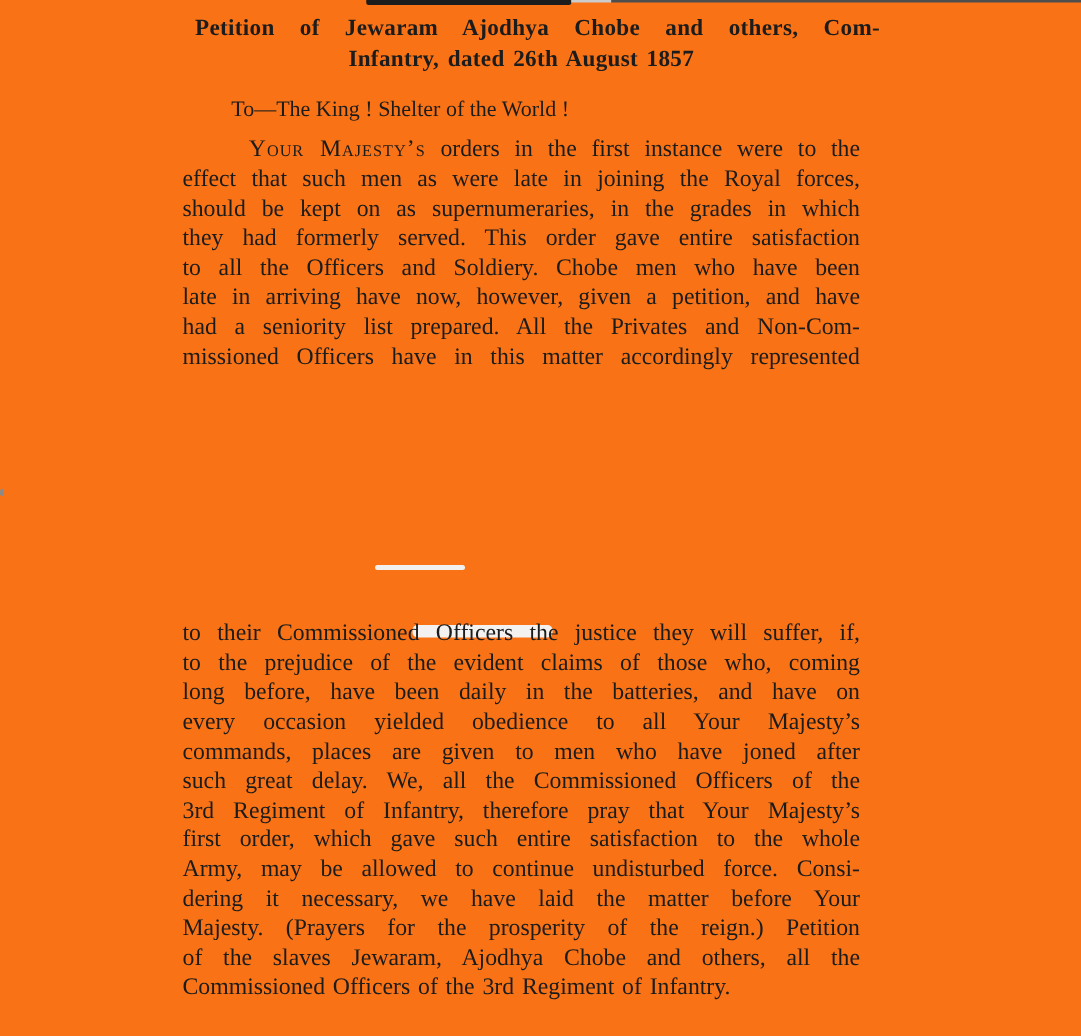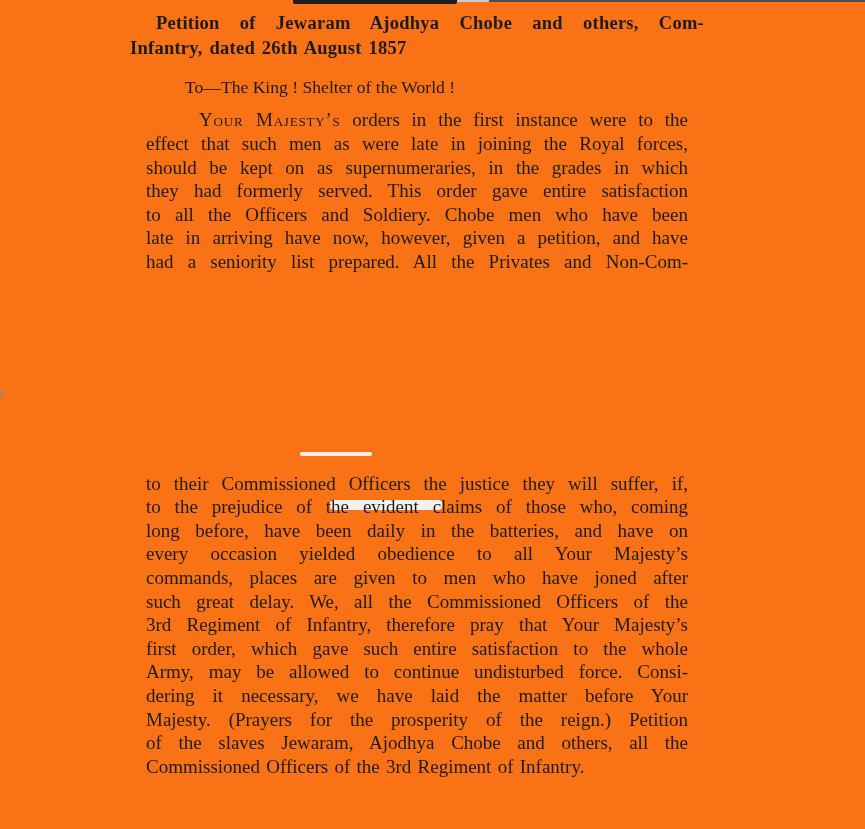--- a/index.html
+++ b/index.html
@@ -11,21 +11,21 @@
     font-family:"Liberation Serif", serif;
     color:#1c1c1c;
   }
   .column{position:absolute;left:130px;top:11px;width:574px;}
 
   
   .heading{margin:0;font-weight:700;font-size:18.5px;line-height:25.2px;letter-spacing:.25px;word-spacing:2px;}
   .h-line{display:block;}
   .h-just{text-align:justify;text-align-last:justify;}
   .h-indent{padding-left:26px;}
-  .h-center{}
+  .h-center{text-align:center;}
 
   
   .salutation{margin:15px 0 0;padding-left:55px;font-size:17.6px;line-height:23px;}
 
   
   .para{margin:16px;font-size:19px;line-height:23.6px;word-spacing:1.5px;}
   .p1{margin-top:9px;}
   .p2{margin-top:198px;}
   .ln{text-align:justify;text-align-last:justify;min-height:23.6px;}
   .ln.left{text-align:left;text-align-last:left;}
@@ -63,20 +63,21 @@
     <p class="salutation">To—The King ! Shelter of the World !</p>
 
     <div class="para p1">
       <div class="ln lead"><span class="sc">Your Majesty’s</span> <span>orders in the first instance were to the</span></div>
       <div class="ln">effect that such men as were late in joining the Royal forces,</div>
       <div class="ln">should be kept on as supernumeraries, in the grades in which</div>
       <div class="ln">they had formerly served. This order gave entire satisfaction</div>
       <div class="ln">to all the Officers and Soldiery. Chobe men who have been</div>
       <div class="ln">late in arriving have now, however, given a petition, and have</div>
       <div class="ln">had a seniority list prepared. All the Privates and Non-Com-</div>
+      <div class="ln">missioned Officers have in this matter accordingly represented</div>
     </div>
 
     <div class="para p2">
       <div class="ln">to their Commissioned Officers the justice they will suffer, if,</div>
       <div class="ln">to the prejudice of the evident claims of those who, coming</div>
       <div class="ln">long before, have been daily in the batteries, and have on</div>
       <div class="ln">every occasion yielded obedience to all Your Majesty’s</div>
       <div class="ln">commands, places are given to men who have joned after</div>
       <div class="ln">such great delay. We, all the Commissioned Officers of the</div>
       <div class="ln">3rd Regiment of Infantry, therefore pray that Your Majesty’s</div>

